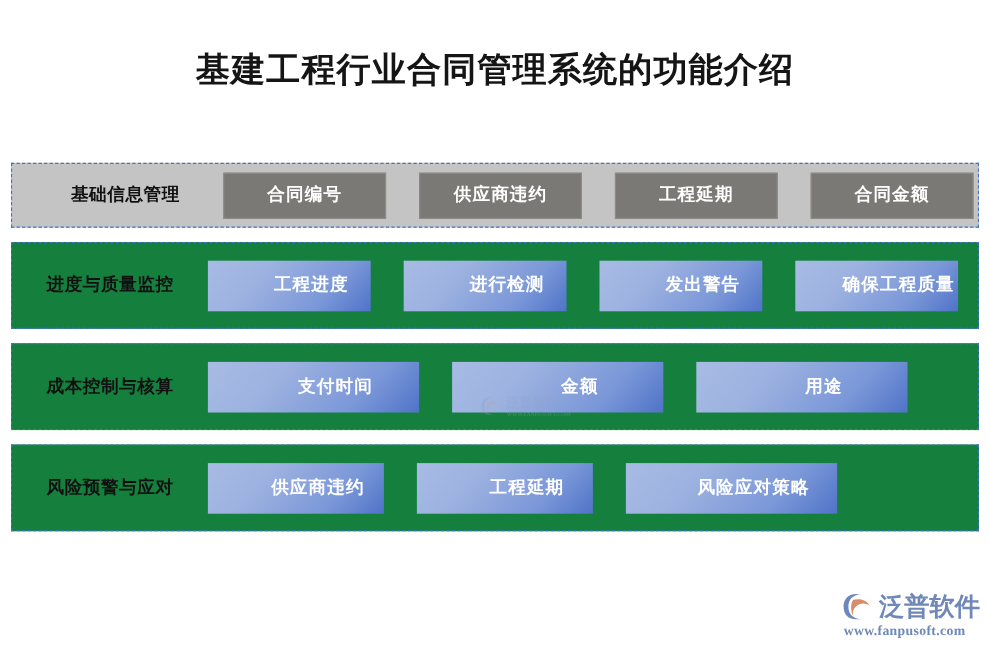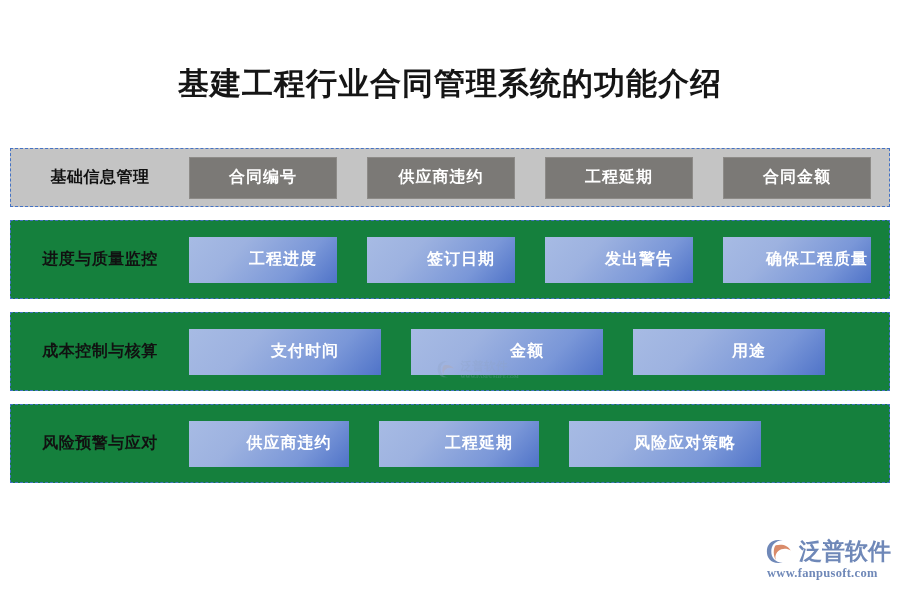--- a/index.html
+++ b/index.html
@@ -33,21 +33,20 @@
     text-align: center;
   }
   .title {
     font-family: "Liberation Serif", "DejaVu Serif", serif;
     font-size: 31px;
     font-weight: 700;
     color: #151515;
     letter-spacing: 1px;
     line-height: 40px;
     white-space: nowrap;
-    margin-top: 20px;
   }
 
   
   .rows {
     position: absolute;
     left: 10px;
     top: 148px;
     width: 880px;
   }
 
@@ -56,21 +55,21 @@
     border: 1px dashed #4472c4;
     margin-bottom: 13px;
     display: flex;
     align-items: center;
     background: transparent;
   }
 
   .row-gray {
     background: #c4c4c4;
     height: 59px;
-    padding: 0;
+    padding: 14px;
   }
 
   .row-plain {
     background: #15803d;
     height: 79px;
   }
 
   
   .row-label {
     flex: 0 0 auto;
@@ -216,21 +215,21 @@
         <div class="box box-gray">供应商违约</div>
         <div class="box box-gray">工程延期</div>
         <div class="box box-gray">合同金额</div>
       </div>
     </div>
 
     <div class="row row-plain">
       <div class="row-label">进度与质量监控</div>
       <div class="boxes">
         <div class="box box-blue w-4">工程进度</div>
-        <div class="box box-blue w-4">签订日期</div>
+        <div class="box box-blue w-4">进行检测</div>
         <div class="box box-blue w-4">发出警告</div>
         <div class="box box-blue w-4">确保工程质量</div>
       </div>
     </div>
 
     <div class="row row-plain">
       <div class="row-label">成本控制与核算</div>
       <div class="boxes">
         <div class="box box-blue w-3">支付时间</div>
         <div class="box box-blue w-3">金额</div>

